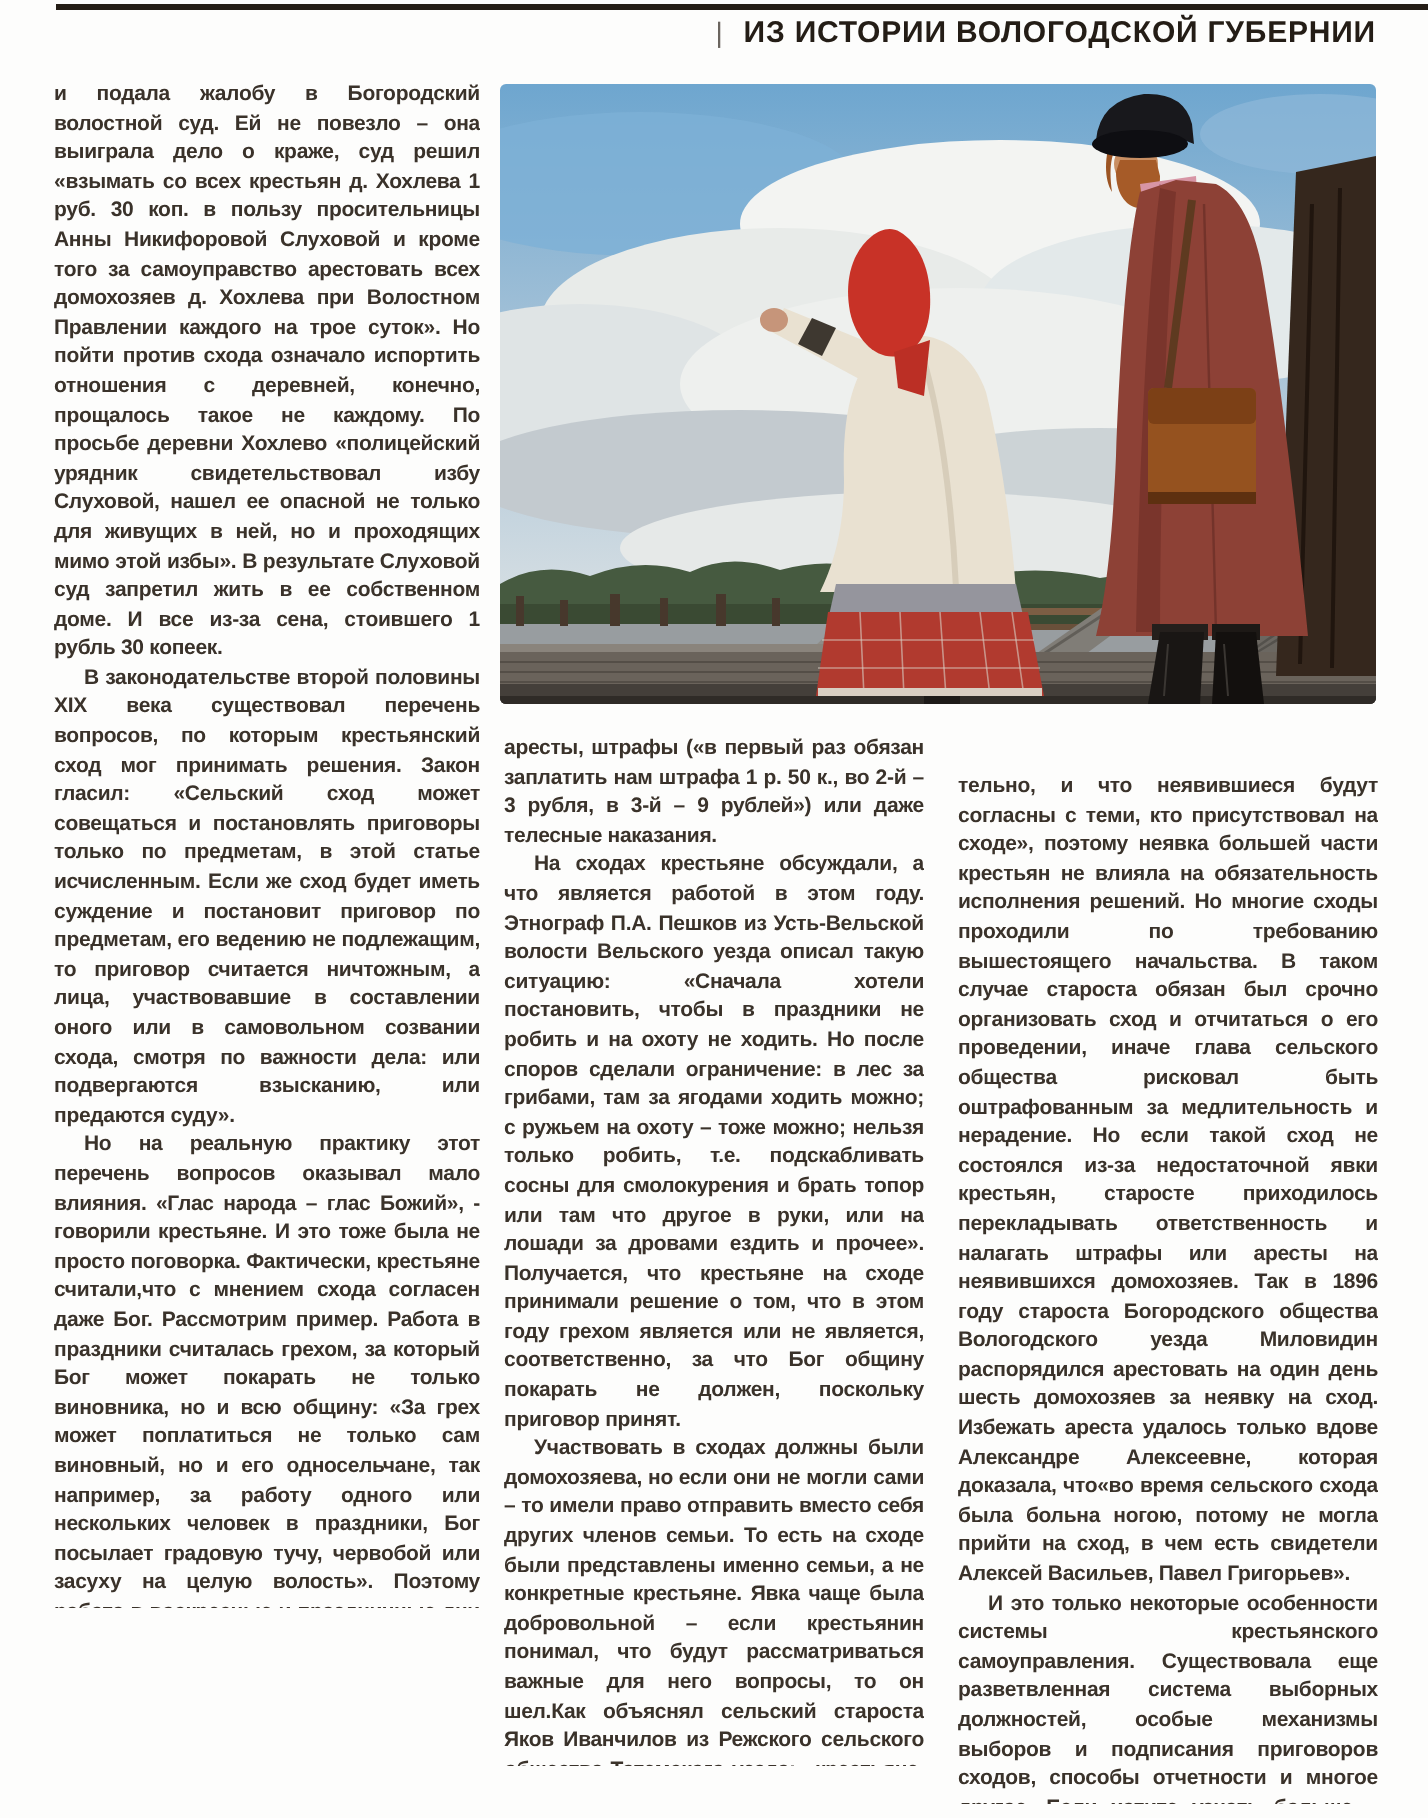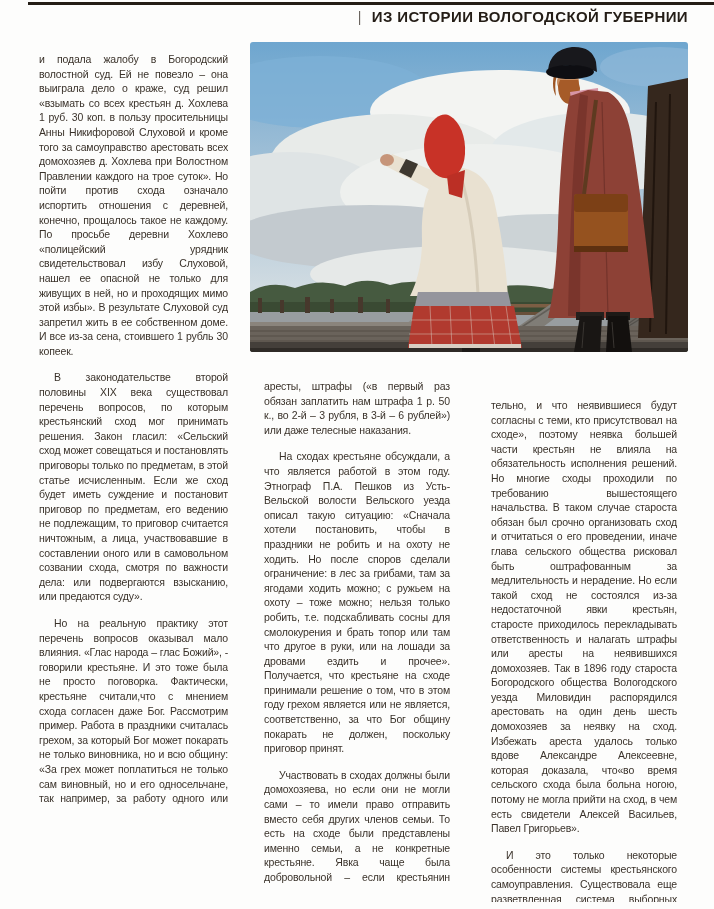--- a/index.html
+++ b/index.html
@@ -16,21 +16,21 @@
   .header .sep{color:#6b655f;font-weight:normal;margin-right:10px;font-size:14px;}
   .photo-frame{
     position:absolute;left:250px;top:42px;width:438px;height:310px;
     border-radius:3px;overflow:hidden;
   }
   .photo-frame svg{display:block;width:100%;height:100%;}
   .col{
     position:absolute;color:#3a322a;font-size:10.5px;line-height:14.6px;
     text-align:justify;letter-spacing:-0.15px;overflow:hidden;
   }
-  .col p{margin:12px;}
+  .col p{margin:0;font-weight:bold;}
   .col p.indent{text-indent:15px;}
   #col1{left:27px;top:40px;width:213px;height:764px;}
   #col2{left:252px;top:367px;width:210px;height:516px;}
   #col3{left:479px;top:386px;width:210px;height:516px;}
   .footer{
     position:absolute;top:883px;right:24px;font-size:14.5px;color:#564a40;
     white-space:nowrap;
   }
   .footer .sep{margin:0 8px;color:#3c342c;font-weight:normal;}
   .footer .num{font-weight:bold;color:#241d16;font-size:15.5px;}
@@ -156,21 +156,21 @@
     </svg>
   </div>
 
   <div class="col" id="col1">
     <p>и подала жалобу в Богородский волостной суд. Ей не повезло – она выиграла дело о краже, суд решил «взымать со всех крестьян д. Хохлева 1 руб. 30 коп. в пользу просительницы Анны Никифоровой Слуховой и кроме того за самоуправство арестовать всех домохозяев д. Хохлева при Волостном Правлении каждого на трое суток». Но пойти против схода означало испортить отношения с деревней, конечно, прощалось такое не каждому. По просьбе деревни Хохлево «полицейский урядник свидетельствовал избу Слуховой, нашел ее опасной не только для живущих в ней, но и проходящих мимо этой избы». В результате Слуховой суд запретил жить в ее собственном доме. И все из-за сена, стоившего 1 рубль 30 копеек.</p>
     <p class="indent">В законодательстве второй половины XIX века существовал перечень вопросов, по которым крестьянский сход мог принимать решения. Закон гласил: «Сельский сход может совещаться и постановлять приговоры только по предметам, в этой статье исчисленным. Если же сход будет иметь суждение и постановит приговор по предметам, его ведению не подлежащим, то приговор считается ничтожным, а лица, участвовавшие в составлении оного или в самовольном созвании схода, смотря по важности дела: или подвергаются взысканию, или предаются суду».</p>
     <p class="indent">Но на реальную практику этот перечень вопросов оказывал мало влияния. «Глас народа – глас Божий», - говорили крестьяне. И это тоже была не просто поговорка. Фактически, крестьяне считали,что с мнением схода согласен даже Бог. Рассмотрим пример. Работа в праздники считалась грехом, за который Бог может покарать не только виновника, но и всю общину: «За грех может поплатиться не только сам виновный, но и его односельчане, так например, за работу одного или нескольких человек в праздники, Бог посылает градовую тучу, червобой или засуху на целую волость». Поэтому работа в воскресные и праздничные дни кого-то из соседей рассматривалась как реальная угроза всей общине. Крестьяне на сходах регулярно принимали решения о запрете работать в праздники под угрозой наказания. У тех, кто пытался работать,могли изъять имущество («укатить колеса» от телеги, чтобы виновник не мог далее нарушать запрет, «у иных провинившихся уносили бороны, лодки, сошники и другие вещи»), применялись</p>
   </div>
 
   <div class="col" id="col2">
-    <p>аресты, штрафы («в первый раз обязан заплатить нам штрафа 1 р. 50 к., во 2-й – 3 рубля, в 3-й – 6 рублей») или даже телесные наказания.</p>
+    <p>аресты, штрафы («в первый раз обязан заплатить нам штрафа 1 р. 50 к., во 2-й – 3 рубля, в 3-й – 9 рублей») или даже телесные наказания.</p>
     <p class="indent">На сходах крестьяне обсуждали, а что является работой в этом году. Этнограф П.А. Пешков из Усть-Вельской волости Вельского уезда описал такую ситуацию: «Сначала хотели постановить, чтобы в праздники не робить и на охоту не ходить. Но после споров сделали ограничение: в лес за грибами, там за ягодами ходить можно; с ружьем на охоту – тоже можно; нельзя только робить, т.е. подскабливать сосны для смолокурения и брать топор или там что другое в руки, или на лошади за дровами ездить и прочее». Получается, что крестьяне на сходе принимали решение о том, что в этом году грехом является или не является, соответственно, за что Бог общину покарать не должен, поскольку приговор принят.</p>
     <p class="indent">Участвовать в сходах должны были домохозяева, но если они не могли сами – то имели право отправить вместо себя других членов семьи. То есть на сходе были представлены именно семьи, а не конкретные крестьяне. Явка чаще была добровольной – если крестьянин понимал, что будут рассматриваться важные для него вопросы, то он шел.Как объяснял сельский староста Яков Иванчилов из Режского сельского общества Тотемского уезда: «крестьяне, как и всегда, отзывались, что на сход явиться затрудни-</p>
   </div>
 
   <div class="col" id="col3">
     <p>тельно, и что неявившиеся будут согласны с теми, кто присутствовал на сходе», поэтому неявка большей части крестьян не влияла на обязательность исполнения решений. Но многие сходы проходили по требованию вышестоящего начальства. В таком случае староста обязан был срочно организовать сход и отчитаться о его проведении, иначе глава сельского общества рисковал быть оштрафованным за медлительность и нерадение. Но если такой сход не состоялся из-за недостаточной явки крестьян, старосте приходилось перекладывать ответственность и налагать штрафы или аресты на неявившихся домохозяев. Так в 1896 году староста Богородского общества Вологодского уезда Миловидин распорядился арестовать на один день шесть домохозяев за неявку на сход. Избежать ареста удалось только вдове Александре Алексеевне, которая доказала, что«во время сельского схода была больна ногою, потому не могла прийти на сход, в чем есть свидетели Алексей Васильев, Павел Григорьев».</p>
     <p class="indent">И это только некоторые особенности системы крестьянского самоуправления. Существовала еще разветвленная система выборных должностей, особые механизмы выборов и подписания приговоров сходов, способы отчетности и многое другое. Если хотите узнать больше – приглашаем вас на экскурсию «Сельская власть» в музей «Семенково».</p>
   </div>
 
 

